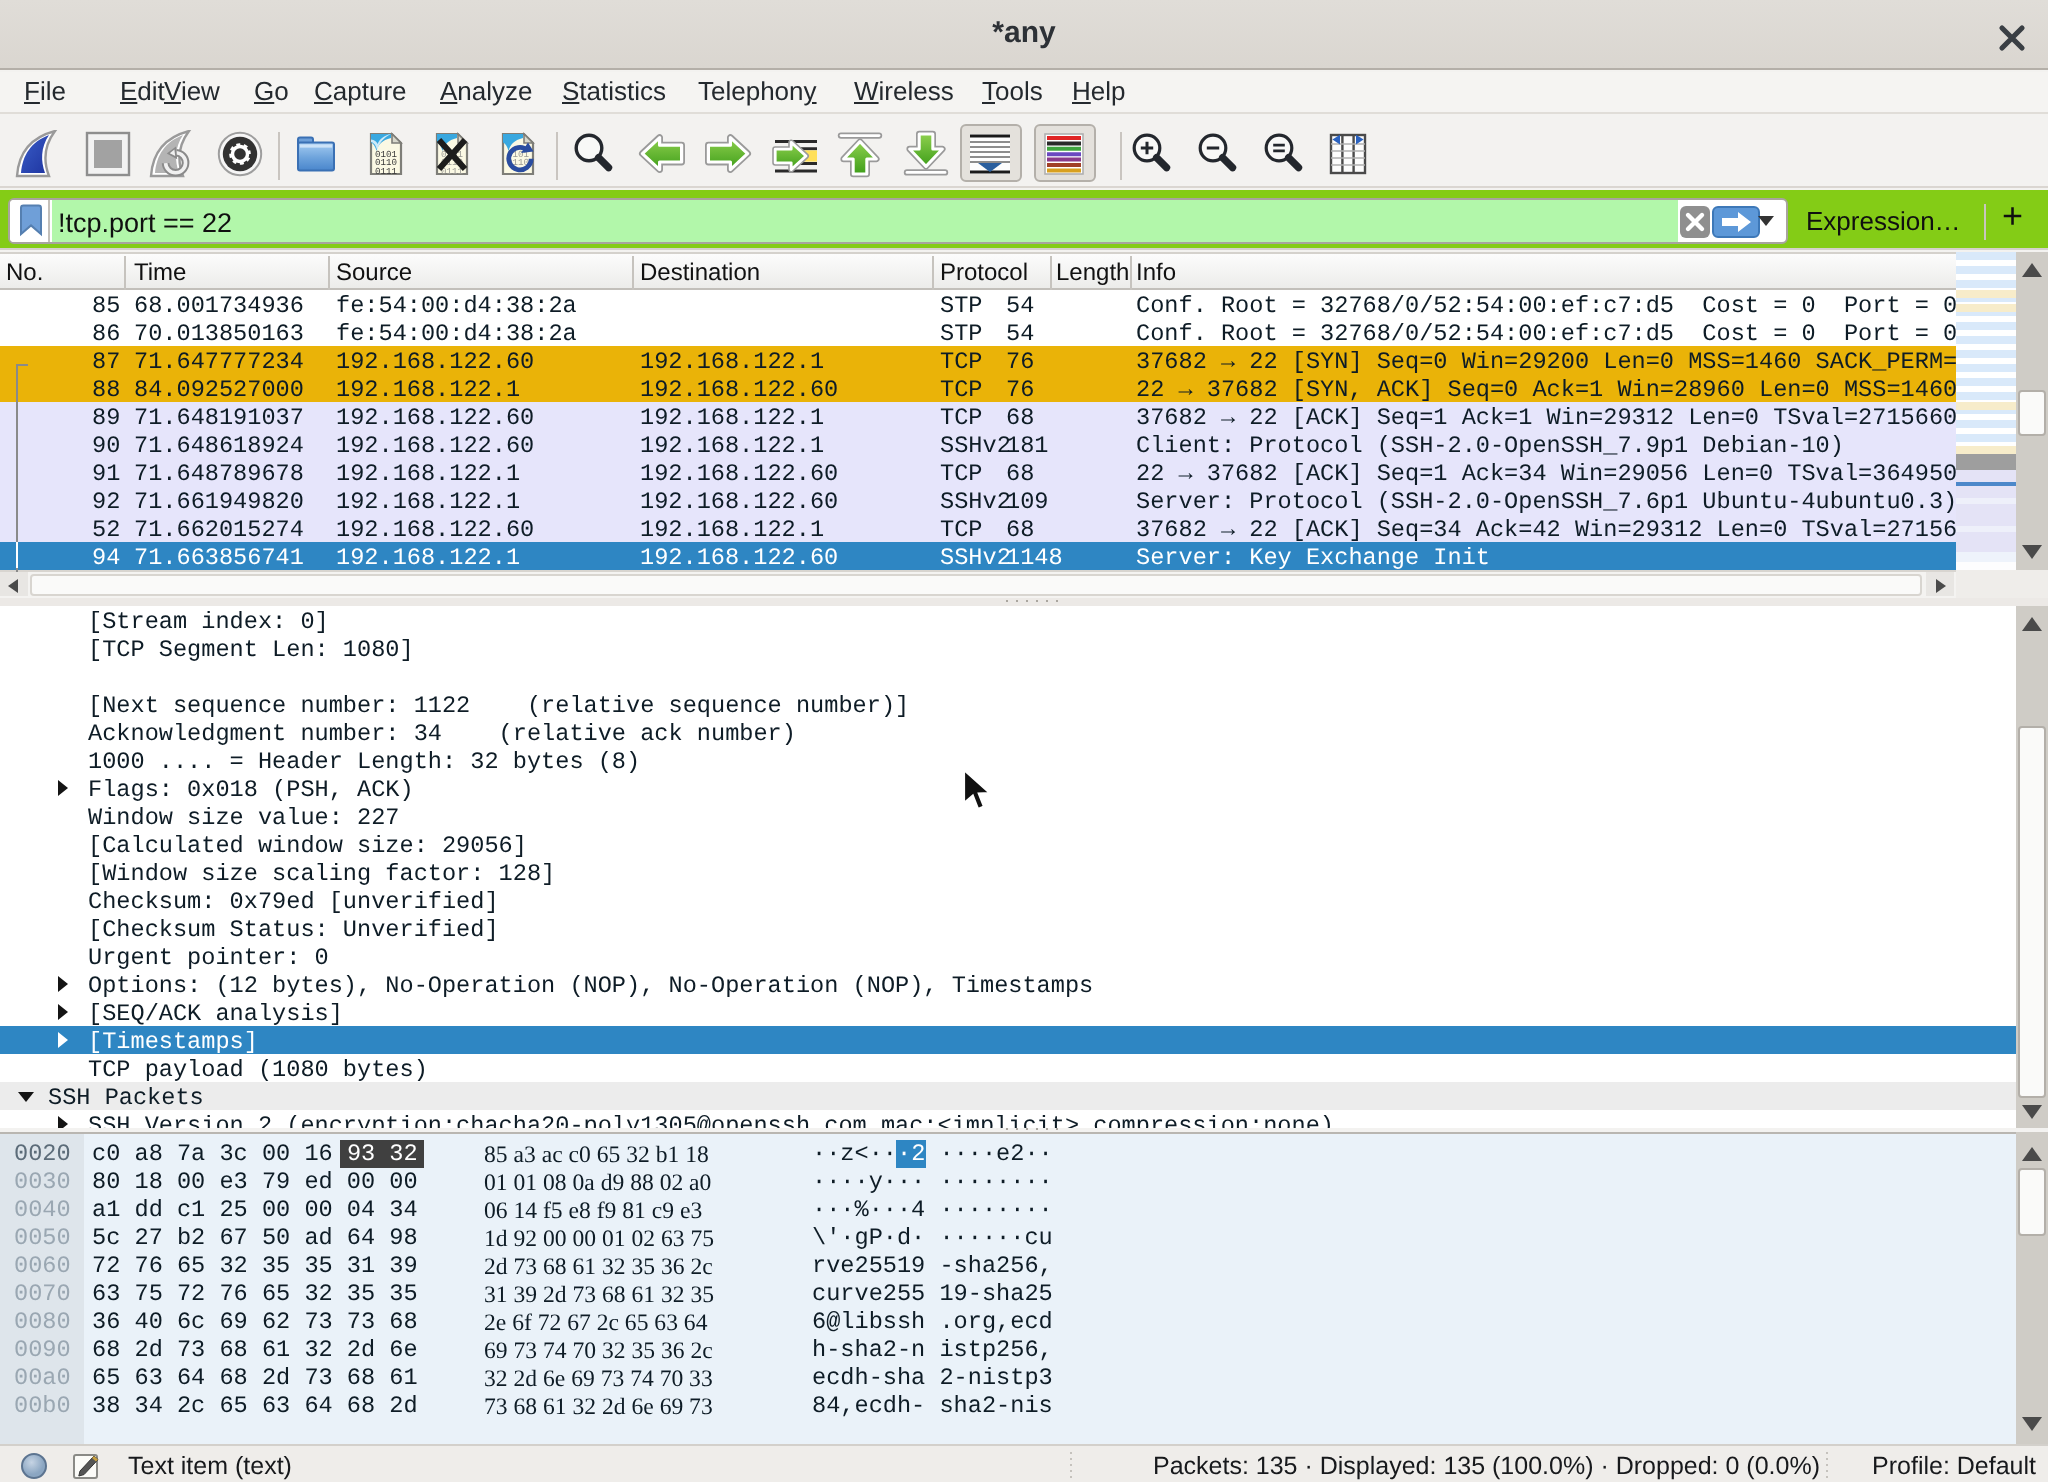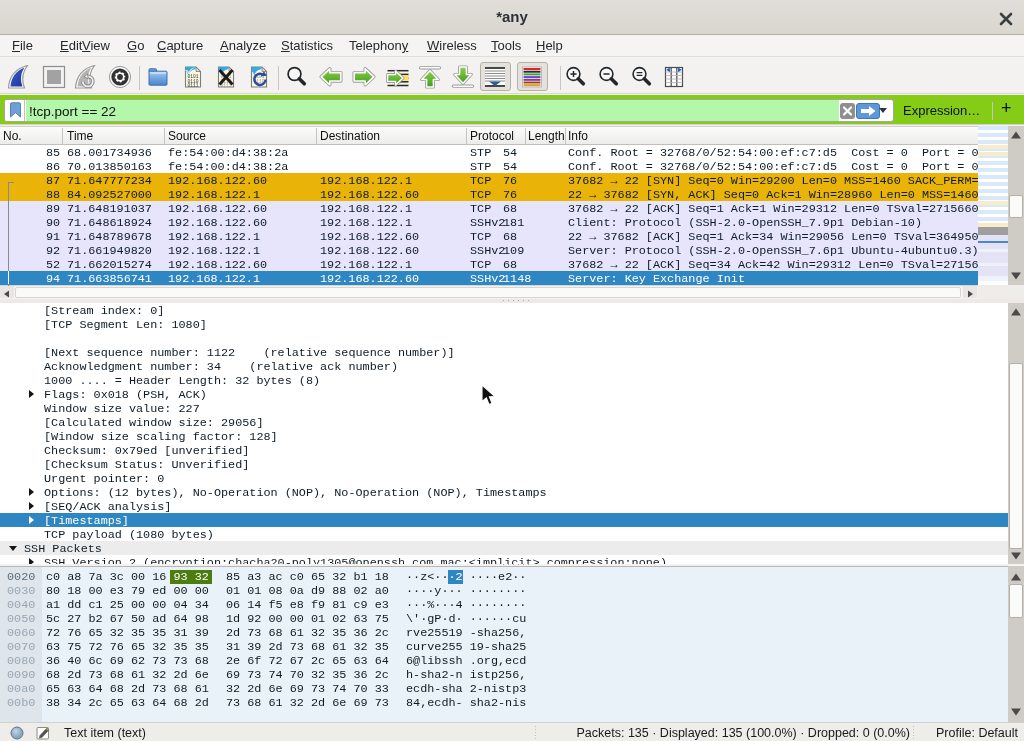--- a/index.html
+++ b/index.html
@@ -99,23 +99,23 @@
 
 #hexpane { left:0; top:566px; width:1008px; height:156px; background:#eaf2f9;
   border-top:1px solid #b9b6b1; overflow:hidden;
   font-family:"Liberation Mono", monospace; font-size:11.8px; color:#0e1c26; }
 .xrow { position:absolute; left:0; width:1008px; height:14px; }
 .xrow span { position:absolute; top:1px; white-space:pre; }
 .xrow span span { position:static; }
 .xoff { left:7px; color:#9aa7b2; }
 .xoff1 { left:7px; color:#5c6c79; }
 .xg1 { left:46px; }
-.xg2 { left:226px; }
+.xg2 { left:242px;font-family:Liberation Serif, serif; }
 .xa { left:406px; }
-.xsel { background:#4d7c0f; color:#fff; padding:0 3px; margin:5px -3px; }
+.xsel { background:#404040; color:#fff; padding:0 3px; margin:5px -3px; }
 .xsela { background:#2e86c3; color:#fff; }
 #vscroll3 { left:1008px; top:566px; width:16px; height:156px; background:#cfccc6; }
 
 
 #statusbar { left:0; top:722px; width:1024px; height:19px; background:#efedea;
   border-top:1px solid #d3d0cb; font-size:12.5px; color:#17191c; }
 </style>
 </head>
 <body>
 <div id="win">

